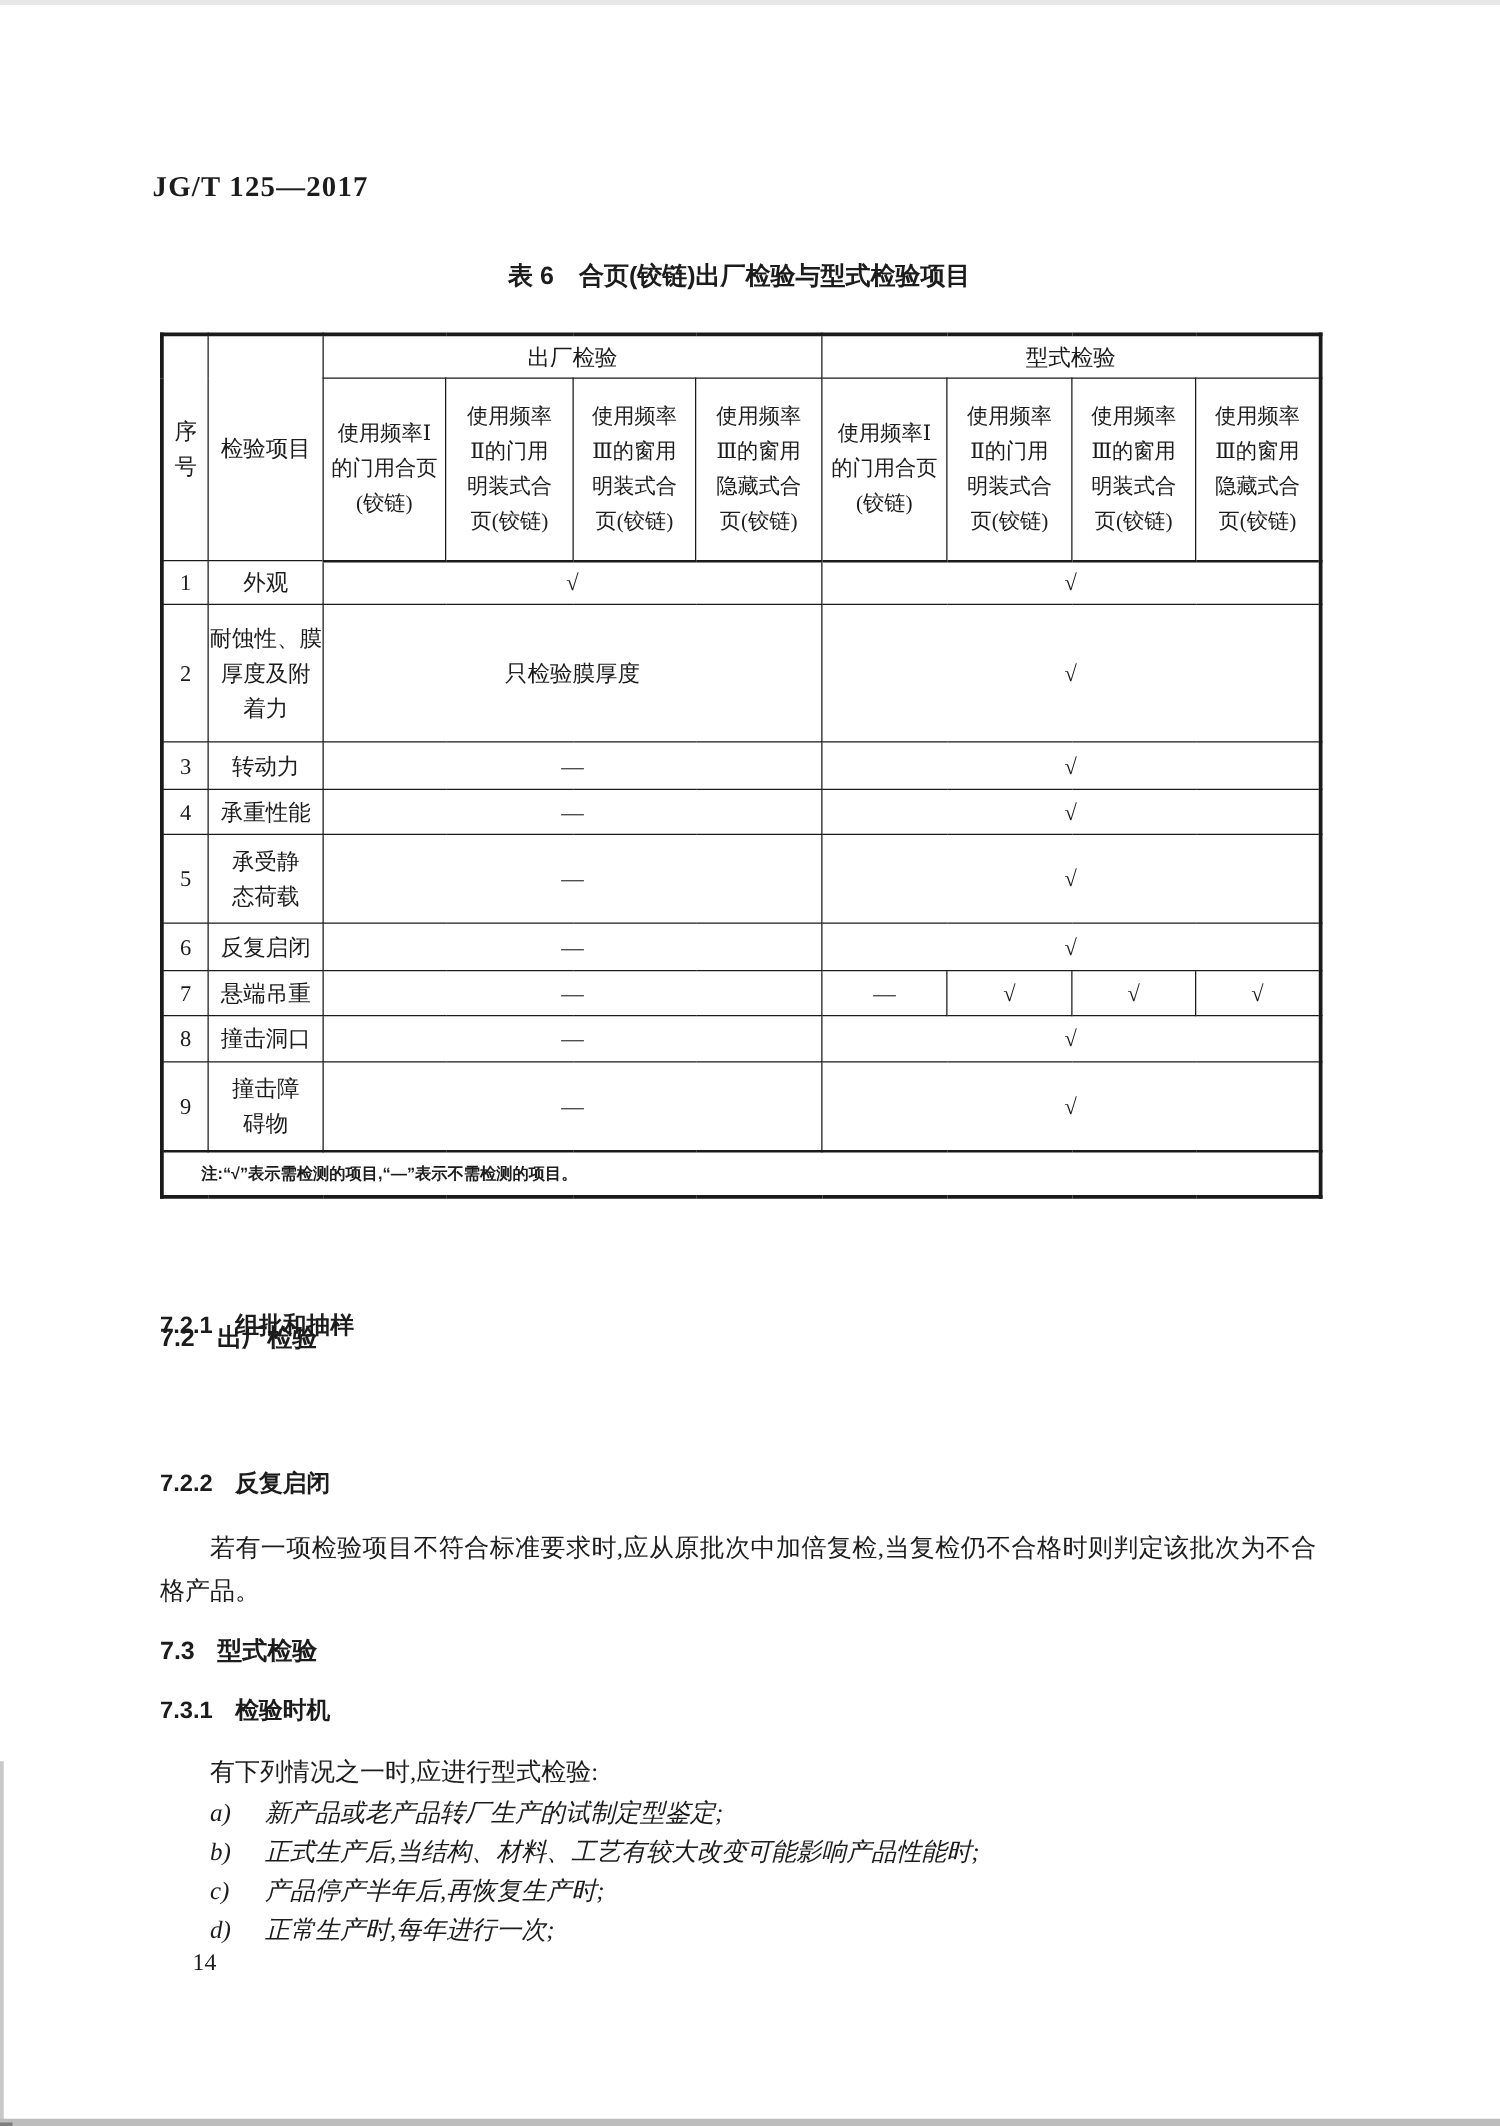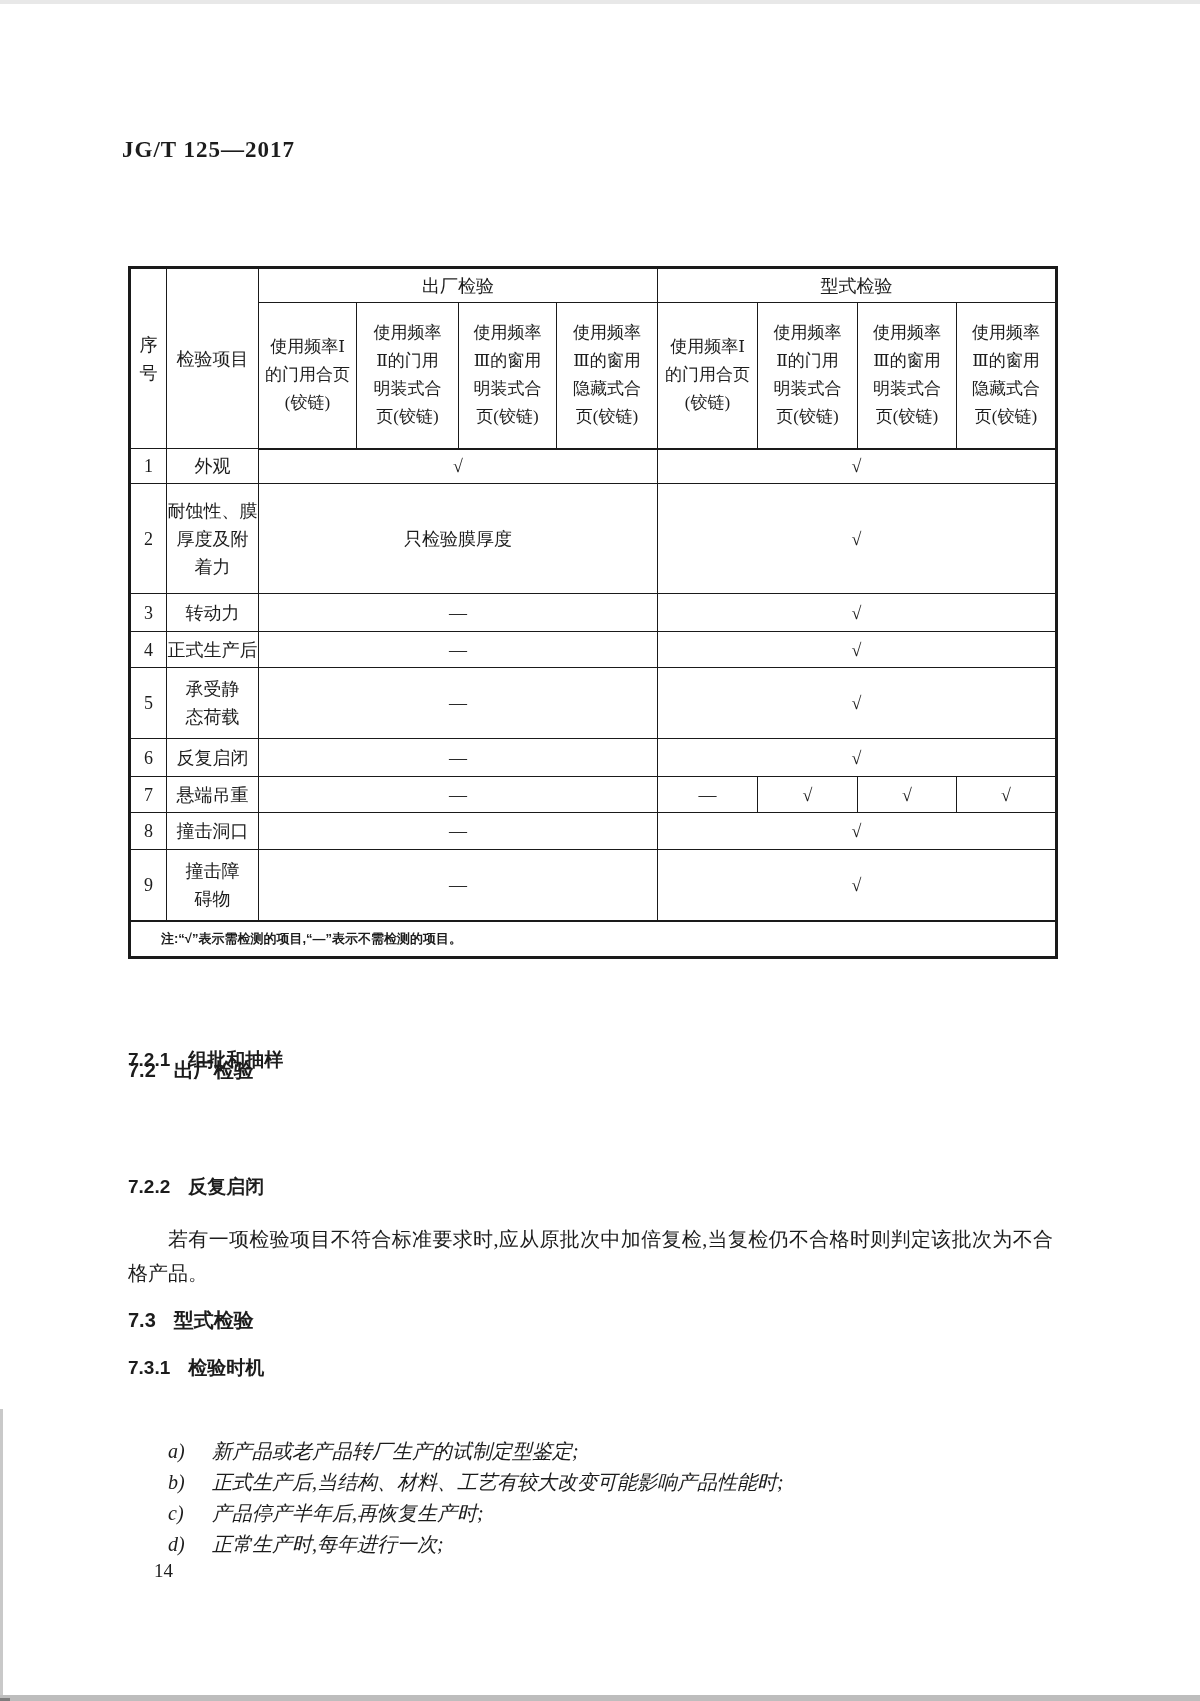--- a/index.html
+++ b/index.html
@@ -76,20 +76,23 @@
   .scan-bottom { position:absolute; left:0; top:1691px; width:1200px; height:10px; background:#bdbdbd; }
   .scan-corner { position:absolute; left:0; top:1694px; width:10px; height:7px;  background:#7d7d7d; }
 </style>
 </head>
 <body>
 
 <div class="page">
 
   <div class="doc-code">JG/T 125—2017</div>
 
+  <div class="table-title">
+    <span class="tnum">表 6</span><span>合页(铰链)出厂检验与型式检验项目</span>
+  </div>
 
   <table class="spec">
     <colgroup>
       <col style="width:37px">
         <col style="width:92px">
       <col style="width:98px">
         <col style="width:102px">
         <col style="width:98px">
         <col style="width:101px">
       <col style="width:100px">
@@ -153,21 +156,21 @@
       <td colspan="4" class="mark">√</td>
     </tr>
     <tr class="r3">
       <td>3</td>
       <td>转动力</td>
       <td colspan="4" class="mark">—</td>
       <td colspan="4" class="mark">√</td>
     </tr>
     <tr class="r4">
       <td>4</td>
-      <td>正式生产后</td>
+      <td>承重性能</td>
       <td colspan="4" class="mark">—</td>
       <td colspan="4" class="mark">√</td>
     </tr>
     <tr class="r5">
       <td>5</td>
       <td>承受静
 态荷载</td>
       <td colspan="4" class="mark">—</td>
       <td colspan="4" class="mark">√</td>
     </tr>
@@ -217,20 +220,21 @@
   </div>
   <div class="para" style="top:1218px">若有一项检验项目不符合标准要求时,应从原批次中加倍复检,当复检仍不合格时则判定该批次为不合格产品。</div>
 
   <div class="h-main" style="top:1303px">
     <span class="h-num">7.3</span><span>型式检验</span>
   </div>
   <div class="h-sub" style="top:1351px">
     <span class="h-num">7.3.1</span><span>检验时机</span>
   </div>
 
+  <div class="intro" style="top:1400px">有下列情况之一时,应进行型式检验:</div>
 
   <div class="list" style="top:1432px">
     <div class="li">
       <span class="lbl">a)</span><span>新产品或老产品转厂生产的试制定型鉴定;</span>
     </div>
     <div class="li">
       <span class="lbl">b)</span><span>正式生产后,当结构、材料、工艺有较大改变可能影响产品性能时;</span>
     </div>
     <div class="li">
       <span class="lbl">c)</span><span>产品停产半年后,再恢复生产时;</span>

